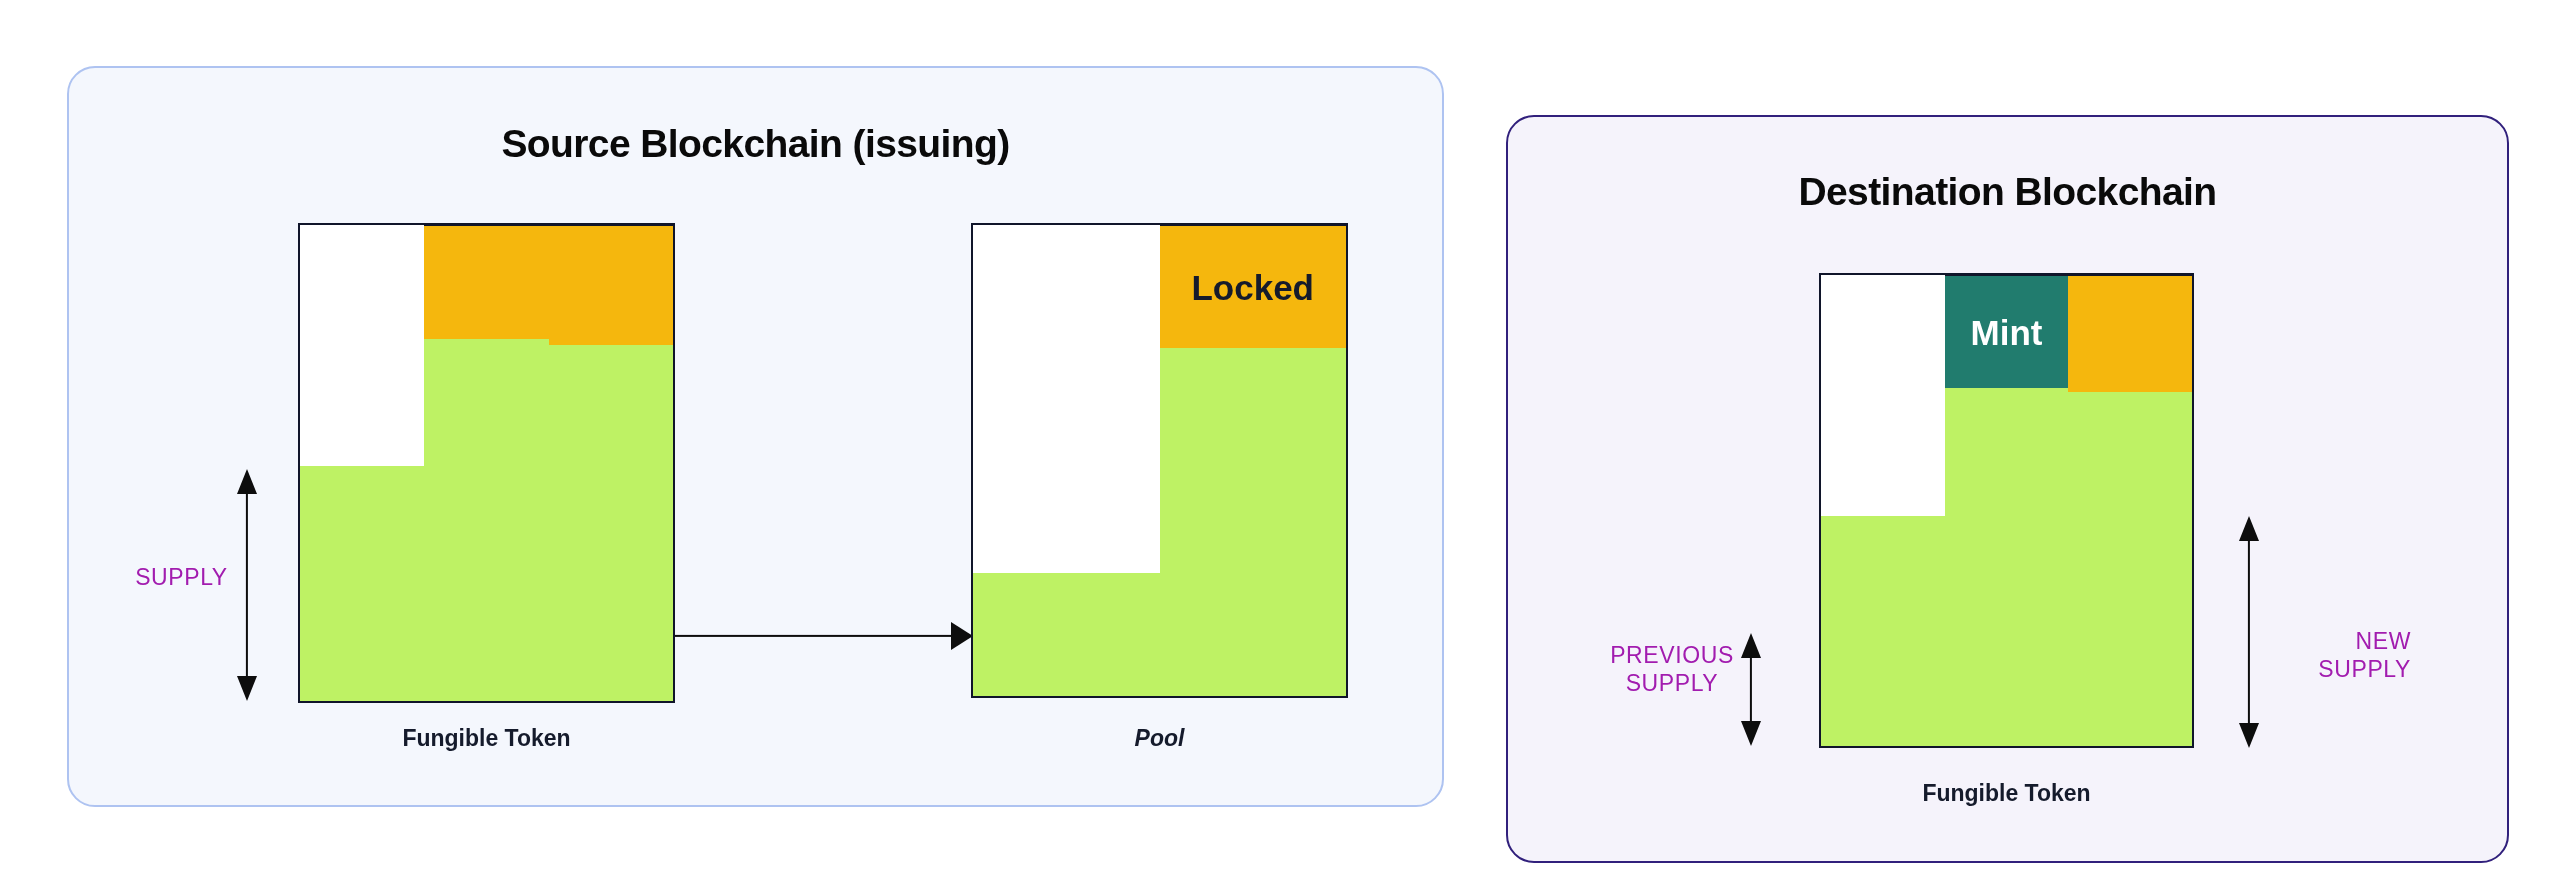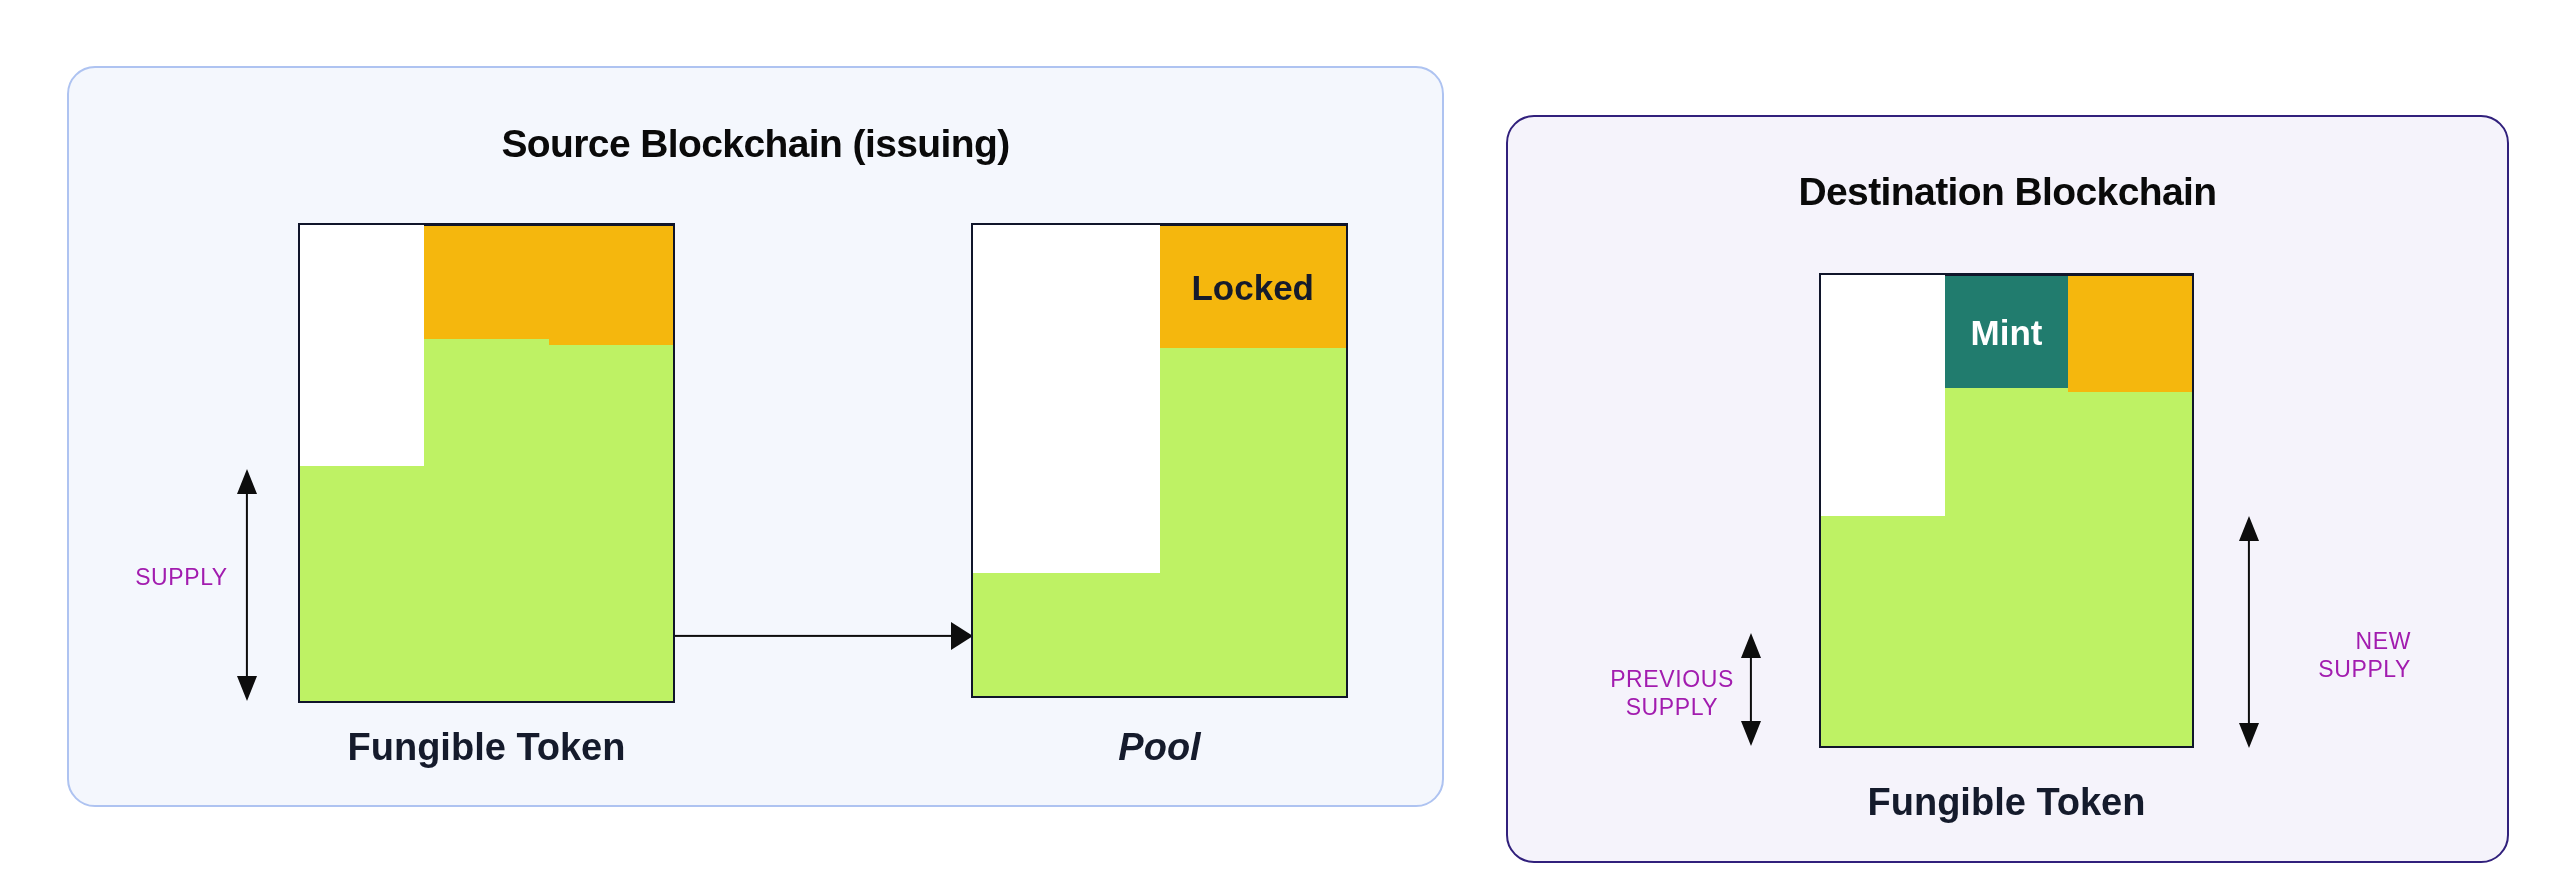--- a/index.html
+++ b/index.html
@@ -31,21 +31,21 @@
   .seg + .seg { border-top:1.7px solid #10152a; }
   .seg.white { background:#ffffff; }
   .seg.gold  { background:#f5b70d; }
   .seg.teal  { background:#217c6e; }
   .seg-label { font-size:35px; font-weight:700; line-height:1; }
   .seg-label.dark  { color:#151b2c; }
   .seg-label.light { color:#ffffff; }
 
   .bar-caption {
     position:absolute; text-align:center; margin:0;
-    font-size:38px; font-weight:700; color:#151b2c; line-height:1.2;
+    font-size:23px; font-weight:700; color:#151b2c; line-height:1.2;
   }
   .range-label {
     position:absolute; text-align:center; color:#a21caf;
     font-size:23px; font-weight:400; letter-spacing:0.6px; line-height:28px;
   }
 
   
   .arrow-v { position:absolute; width:22px; }
   .arrow-v .shaft {
     position:absolute; left:50%; transform:translateX(-50%);
@@ -107,21 +107,21 @@
       </div>
     </div>
     <p class="bar-caption" style="left:902px; width:377px; top:657px;font-style:italic;">Pool</p>
 
   </section>
 
   <section class="panel destination">
 
     <h2 class="panel-title">Destination Blockchain</h2>
 
-    <div class="range-label" style="left:70px; top:548px; width:188px;">
+    <div class="range-label" style="left:70px; top:524px; width:188px;">
       <div>PREVIOUS</div>
       <div>SUPPLY</div>
     </div>
 
     <div class="arrow-v" style="left:232px; top:516px; height:113px;">
       <div class="head-up"></div>
       <div class="shaft"></div>
       <div class="head-down"></div>
     </div>
 

